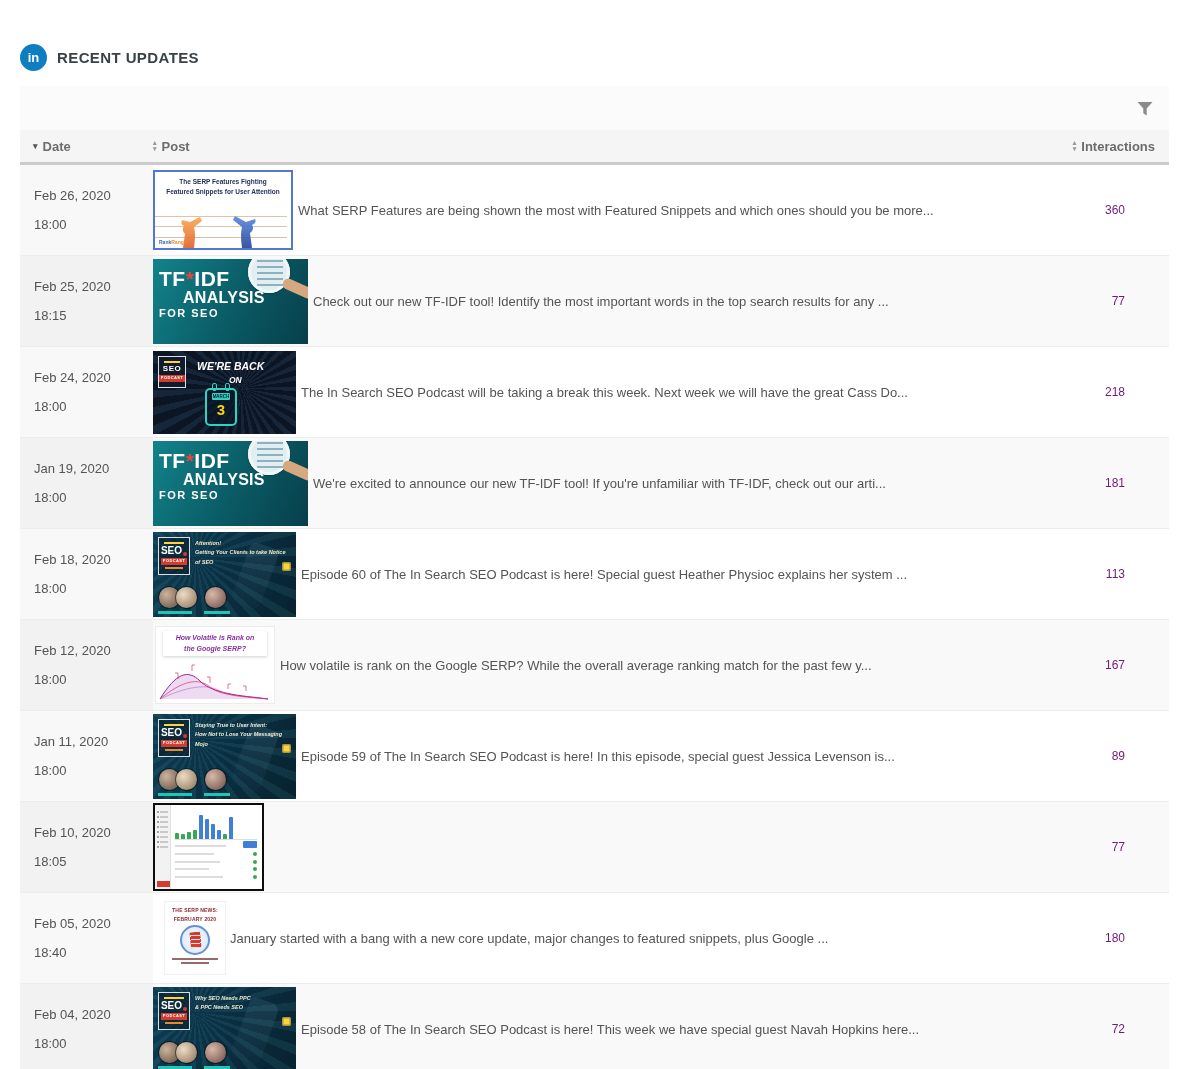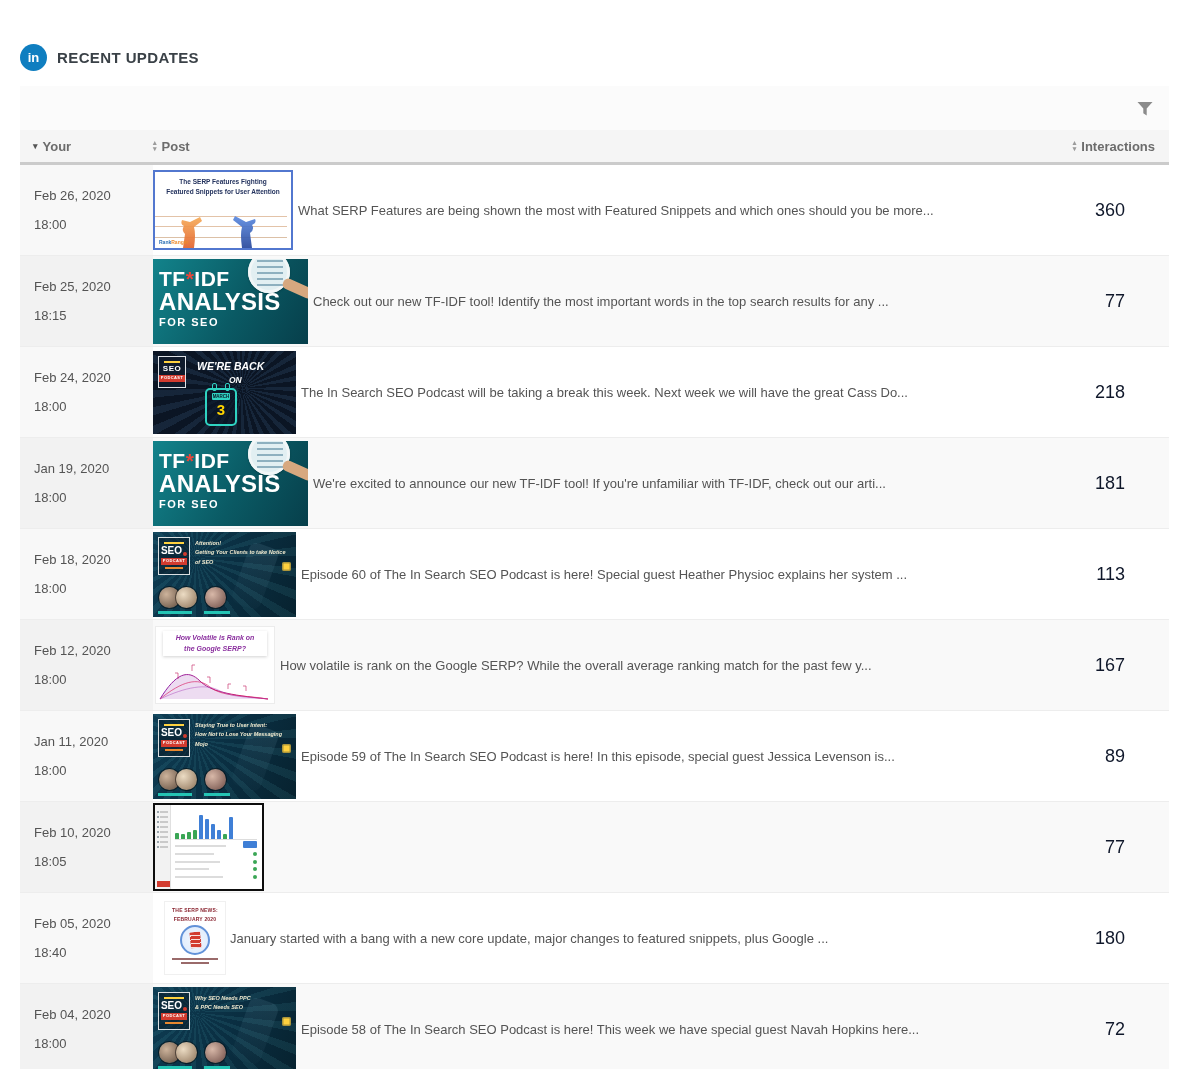--- a/index.html
+++ b/index.html
@@ -23,35 +23,35 @@
   .th-int{width:150px;flex:none;justify-content:flex-end;padding-right:14px;}
   .s-desc{font-size:9px;color:#555;line-height:1;}
   .s-both{display:inline-flex;flex-direction:column;font-size:7px;line-height:6px;color:#9a9a9a;}
 
   
   .row{display:flex;align-items:stretch;height:90px;border-bottom:1px solid #ededed;background:#fff;}
   .row.striped{background:#f9f9f9;}
   .cell-date{width:133px;flex:none;background:rgba(17,17,17,.026);display:flex;flex-direction:column;justify-content:center;gap:14px;padding-left:14px;box-sizing:border-box;font-size:13px;color:#545454;}
   .cell-post{flex:1;display:flex;align-items:center;min-width:0;font-size:13px;color:#545454;}
   .ptext{margin-left:5px;white-space:nowrap;overflow:hidden;cursor:pointer;}
-  .cell-int{width:150px;flex:none;display:flex;align-items:center;justify-content:flex-end;padding-right:44px;box-sizing:border-box;font-size:18px;color:#0f172a;}
+  .cell-int{width:150px;flex:none;display:flex;align-items:center;justify-content:flex-end;padding-right:44px;box-sizing:border-box;font-size:12px;color:#701a75;}
 
   
   .thumb{flex:none;position:relative;overflow:hidden;display:block;cursor:pointer;}
 
   .thumb-serp-fighting{width:136px;height:76px;border:2px solid #5277cf;background:#fff;}
   .tbf-title{font-size:6.5px;font-weight:700;line-height:1.55;color:#24335e;text-align:center;margin-top:5px;}
   .tbf-brand{position:absolute;left:4px;bottom:3px;font-size:5px;font-weight:700;}
   .tbf-brand .b1{color:#2c6fb5;} .tbf-brand .b2{color:#ef8b2d;}
 
   .thumb-tfidf{width:155px;height:85px;background:linear-gradient(118deg,#12838b,#0a5a64 55%,#073f4b);}
   .tf-text{position:absolute;left:6px;top:9px;color:#fff;font-weight:700;}
   .tf-l1{font-size:21px;line-height:1;letter-spacing:.5px;}
   .tf-star{color:#e8463b;}
-  .tf-l2{font-size:24px;line-height:1.1;letter-spacing:.3px;}
+  .tf-l2{font-size:16px;line-height:1.1;letter-spacing:.3px;margin-left:24px;}
   .tf-l3{font-size:11px;line-height:1.4;letter-spacing:1.5px;}
   .tf-mag{position:absolute;right:18px;top:-8px;width:42px;height:42px;border-radius:50%;background:#e2eff2;box-shadow:inset 0 0 0 3px #f1f6f7,0 1px 2px rgba(0,0,0,.25);}
   .tf-maglines{position:absolute;inset:9px 7px 7px 9px;background:repeating-linear-gradient(rgba(40,100,130,.45) 0 2px,transparent 2px 6px);}
   .tf-hand{position:absolute;right:-6px;top:24px;width:32px;height:11px;background:#d7a87f;border-radius:5px;transform:rotate(24deg);}
 
   .thumb-were-back{width:143px;height:83px;background:#0b1524;}
   .thumb-were-back::before{content:"";position:absolute;inset:0;background:repeating-conic-gradient(from 0deg at 62% 45%,rgba(90,140,190,.14) 0 5deg,transparent 5deg 11deg);}
   .wb-logo{position:absolute;left:5px;top:5px;width:26px;height:30px;border:1px solid #dfe3e8;background:#101b2c;display:flex;flex-direction:column;align-items:center;justify-content:center;}
   .wb-yline{width:16px;height:2px;background:#ffd23f;margin-bottom:2px;}
   .wb-seo{font-weight:700;font-size:8px;line-height:1;color:#fff;letter-spacing:.5px;}
@@ -122,21 +122,21 @@
       <span class="funnel">
         <svg width="16" height="15" viewBox="0 0 16 15">
             <path d="M0.5 1h15l-5.8 6.6v6.9l-3.4-2.3V7.6z" fill="#8b8b8b"></path>
           </svg>
       </span>
     </div>
 
     <div class="thead">
       <div class="th th-date">
         <span class="s-desc">▾</span>
-        <span>Your</span>
+        <span>Date</span>
       </div>
       <div class="th th-post">
         <span class="s-both">
             <span>▴</span>
             <span>▾</span>
           </span>
         <span>Post</span>
       </div>
       <div class="th th-int">
         <span class="s-both">

